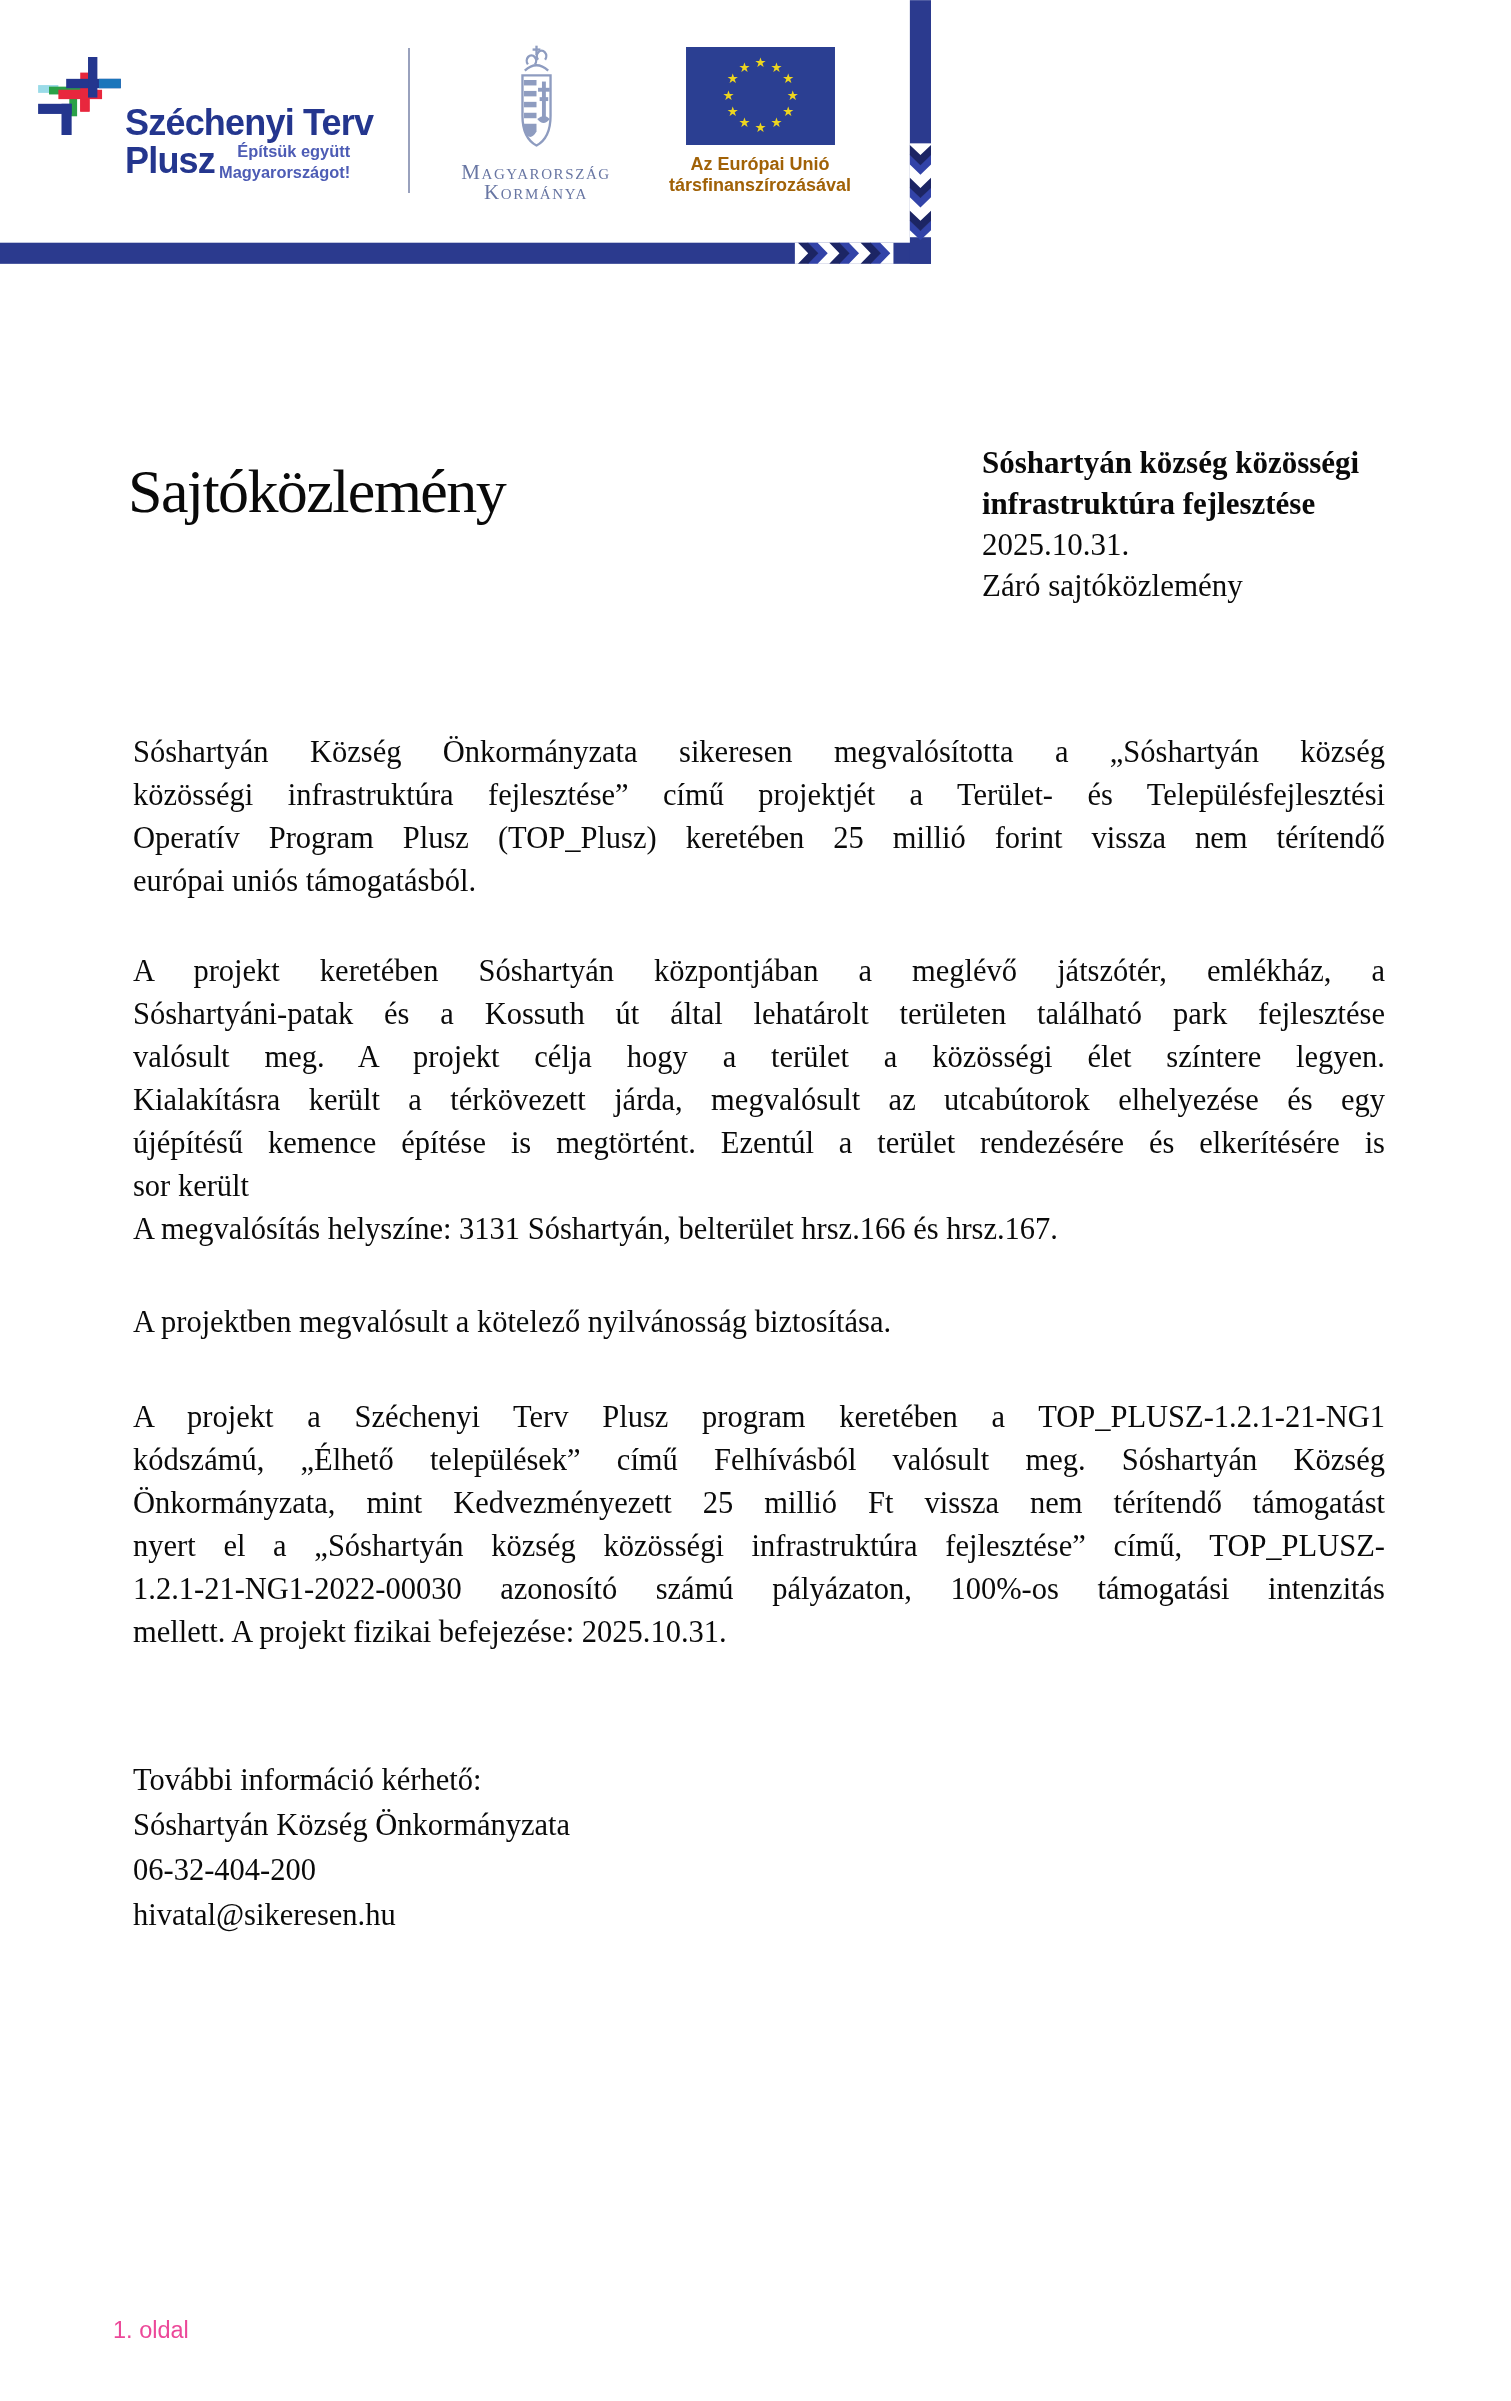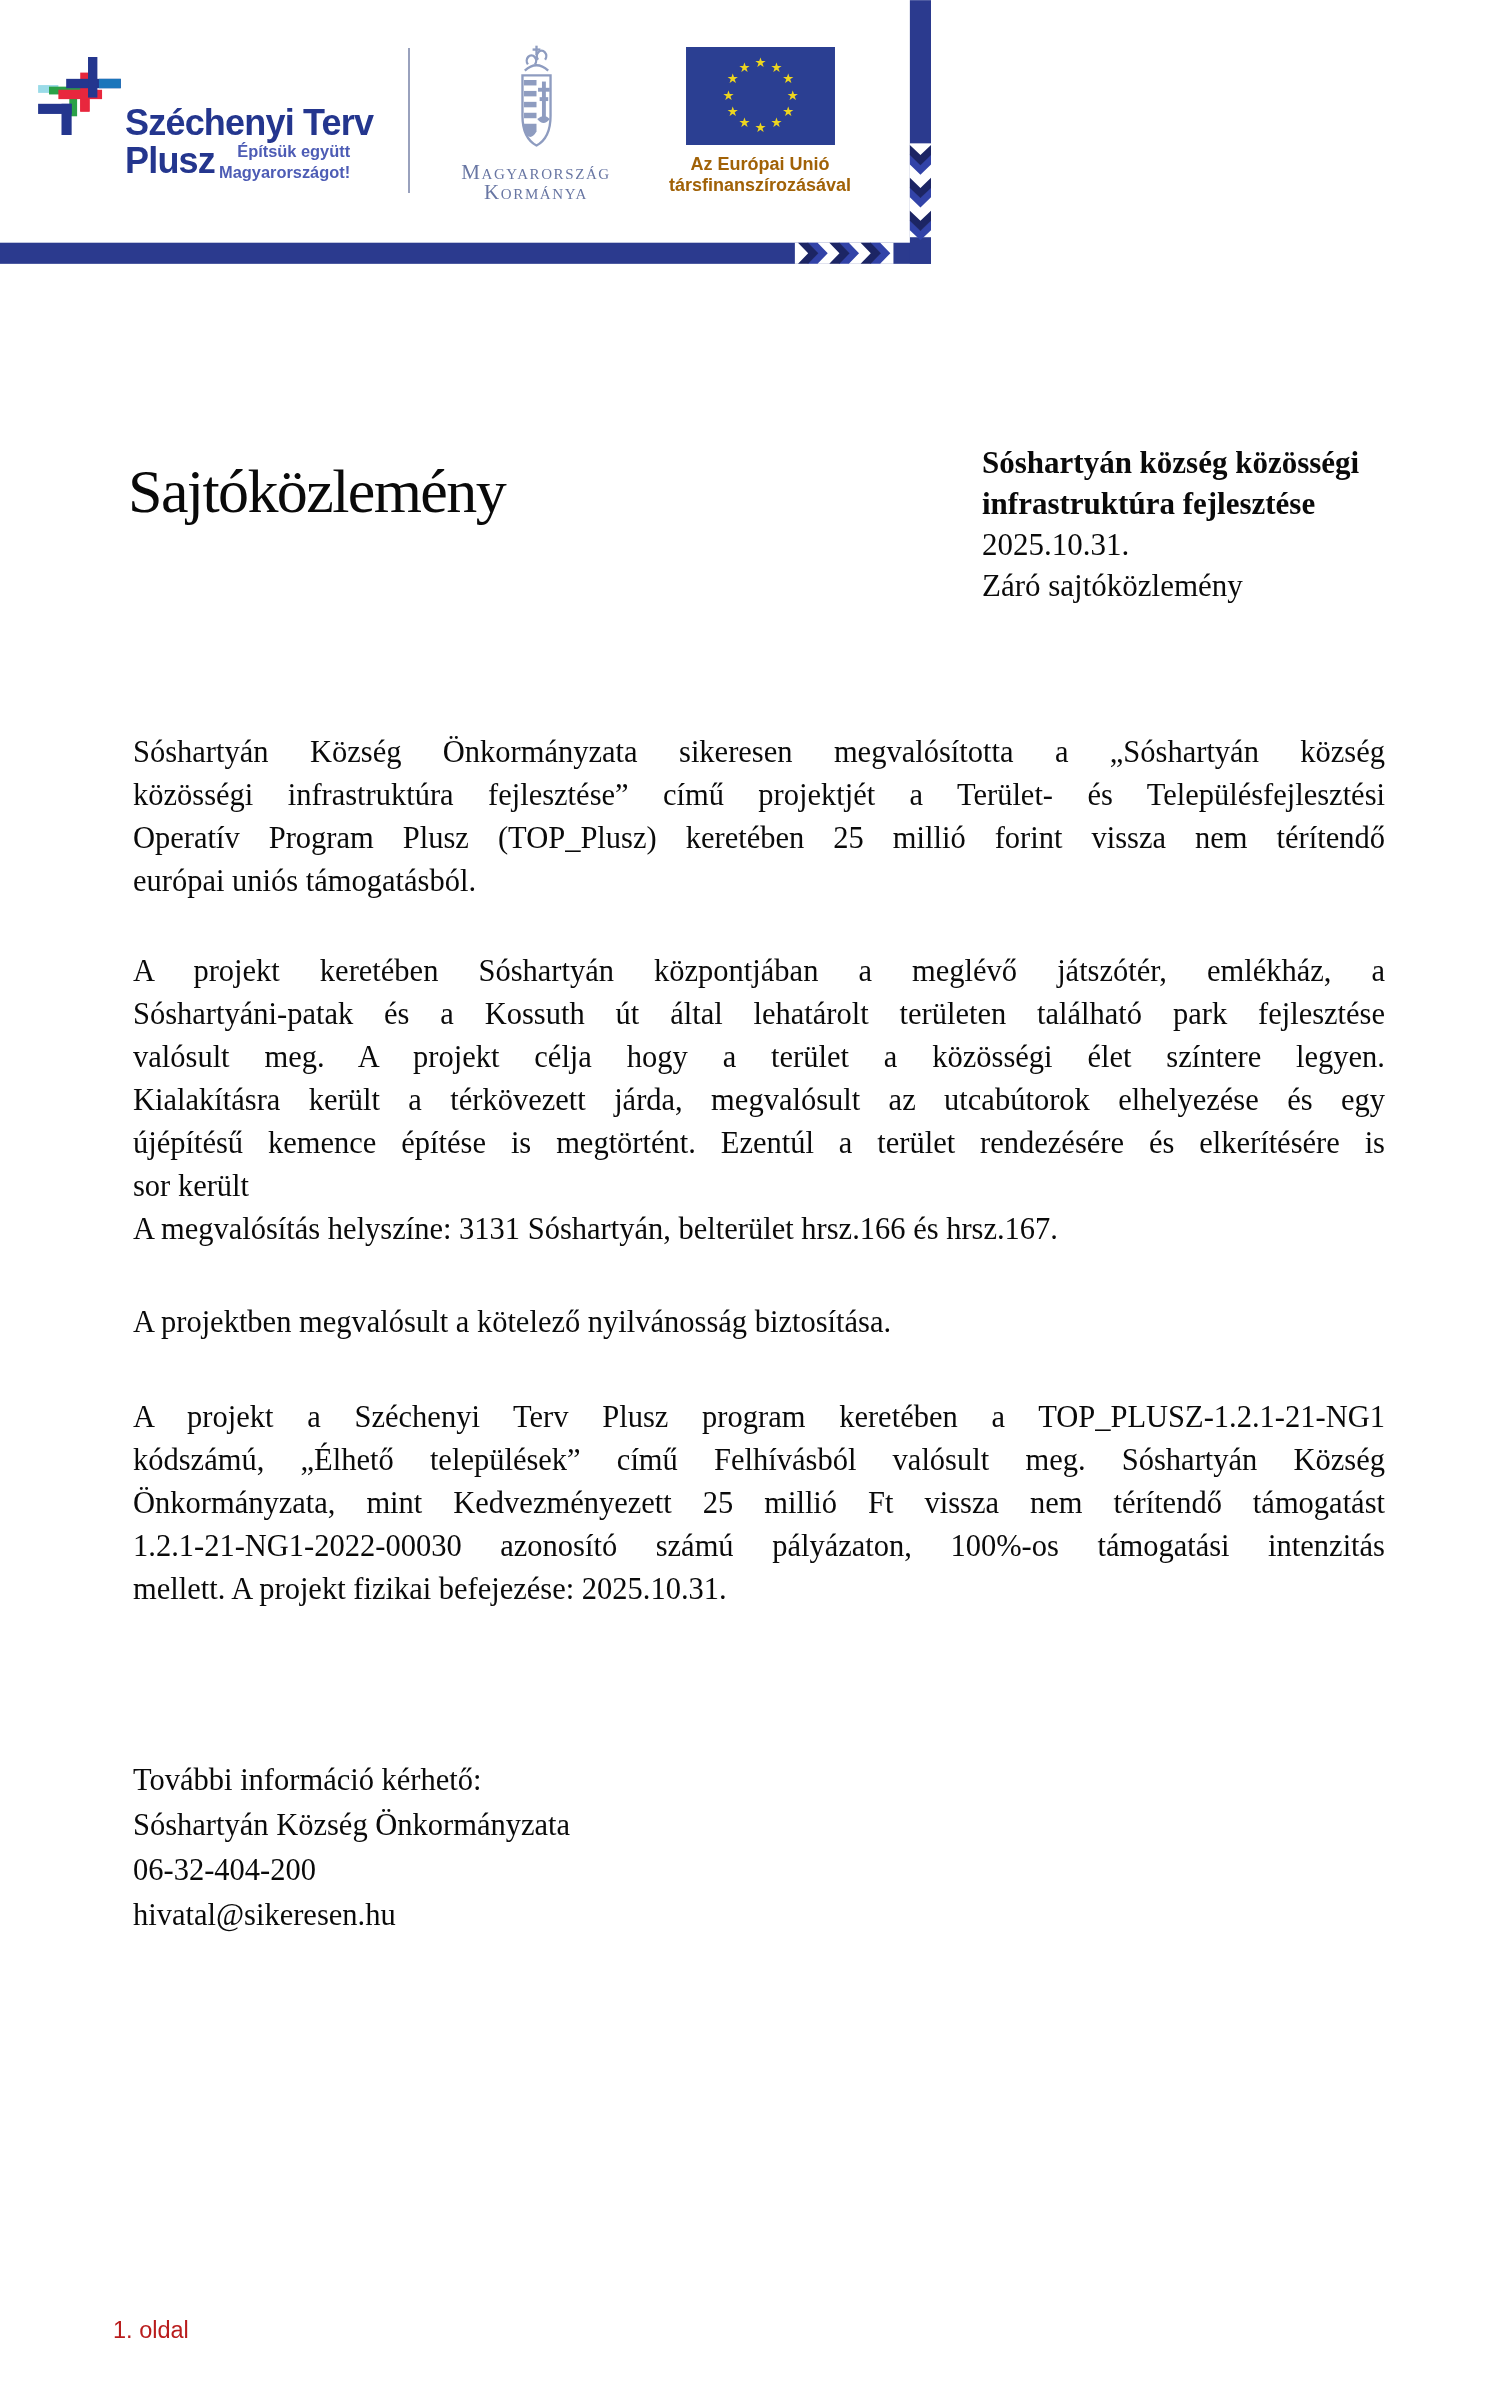--- a/index.html
+++ b/index.html
@@ -28,21 +28,21 @@
   .side-block .b{font-weight:bold;}
 
   
   .para{position:absolute;left:133px;width:1252px;font-size:30.5px;line-height:43px;}
   .bline{white-space:normal;}
   .bline.j{text-align:justify;text-align-last:justify;}
   .p1{top:731px;} .p2{top:950px;} .p3{top:1301px;} .p4{top:1396px;}
   .contact{top:1758px;line-height:45px;}
 
   .footer{position:absolute;left:113px;top:2317px;font-family:"Liberation Sans",sans-serif;
-          font-size:23.5px;color:#b91c1c;}
+          font-size:23.5px;color:#ec4899;}
 </style>
 </head>
 <body>
 
 <div class="page">
 
   <div>
 
     <svg class="corner-svg" width="931" height="264" viewBox="0 0 1190 337">
       <rect x="0" y="310" width="1190" height="27" fill="#2b3a8e"></rect>
@@ -170,20 +170,21 @@
       <div class="bline">sor került</div>
       <div class="bline">A megvalósítás helyszíne: 3131 Sóshartyán, belterület hrsz.166 és hrsz.167.</div>
     </div>
   <div class="para p3">
       <div class="bline">A projektben megvalósult a kötelező nyilvánosság biztosítása.</div>
     </div>
   <div class="para p4">
       <div class="bline j">A projekt a Széchenyi Terv Plusz program keretében a TOP_PLUSZ-1.2.1-21-NG1</div>
       <div class="bline j">kódszámú, „Élhető települések” című Felhívásból valósult meg. Sóshartyán Község</div>
       <div class="bline j">Önkormányzata, mint Kedvezményezett 25 millió Ft vissza nem térítendő támogatást</div>
+      <div class="bline j">nyert el a „Sóshartyán község közösségi infrastruktúra fejlesztése” című, TOP_PLUSZ-</div>
       <div class="bline j">1.2.1-21-NG1-2022-00030 azonosító számú pályázaton, 100%-os támogatási intenzitás</div>
       <div class="bline">mellett. A projekt fizikai befejezése: 2025.10.31.</div>
     </div>
   <div class="para contact">
       <div class="bline">További információ kérhető:</div>
       <div class="bline">Sóshartyán Község Önkormányzata</div>
       <div class="bline">06-32-404-200</div>
       <div class="bline">hivatal@sikeresen.hu</div>
     </div>
 

